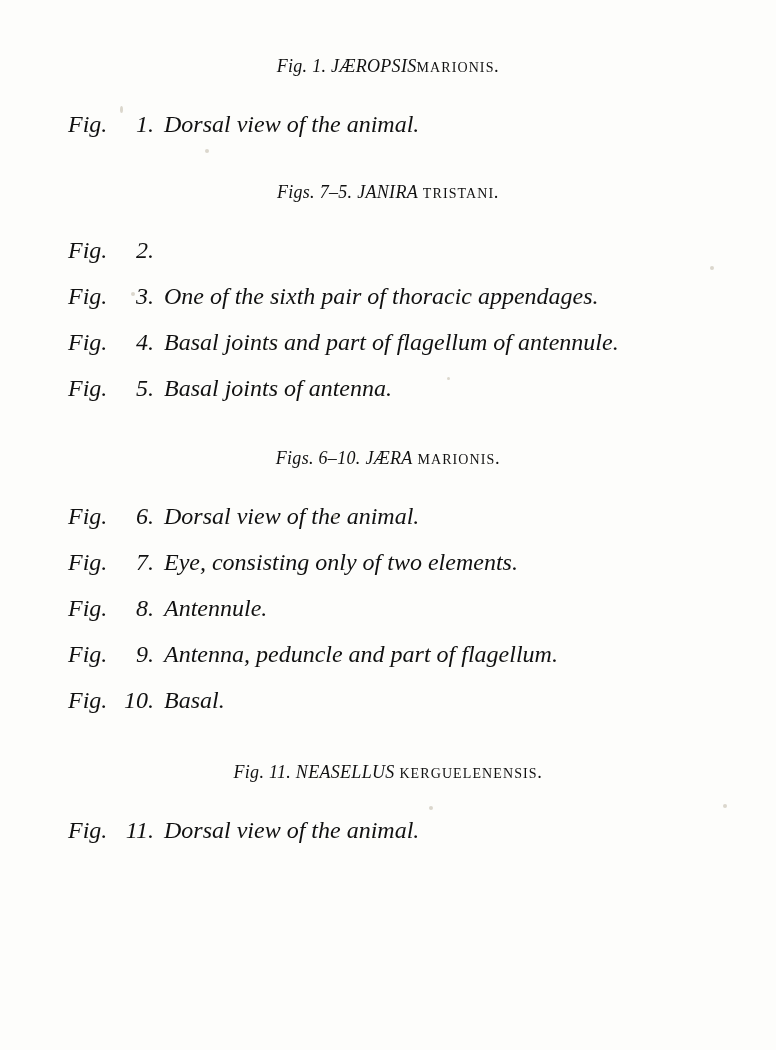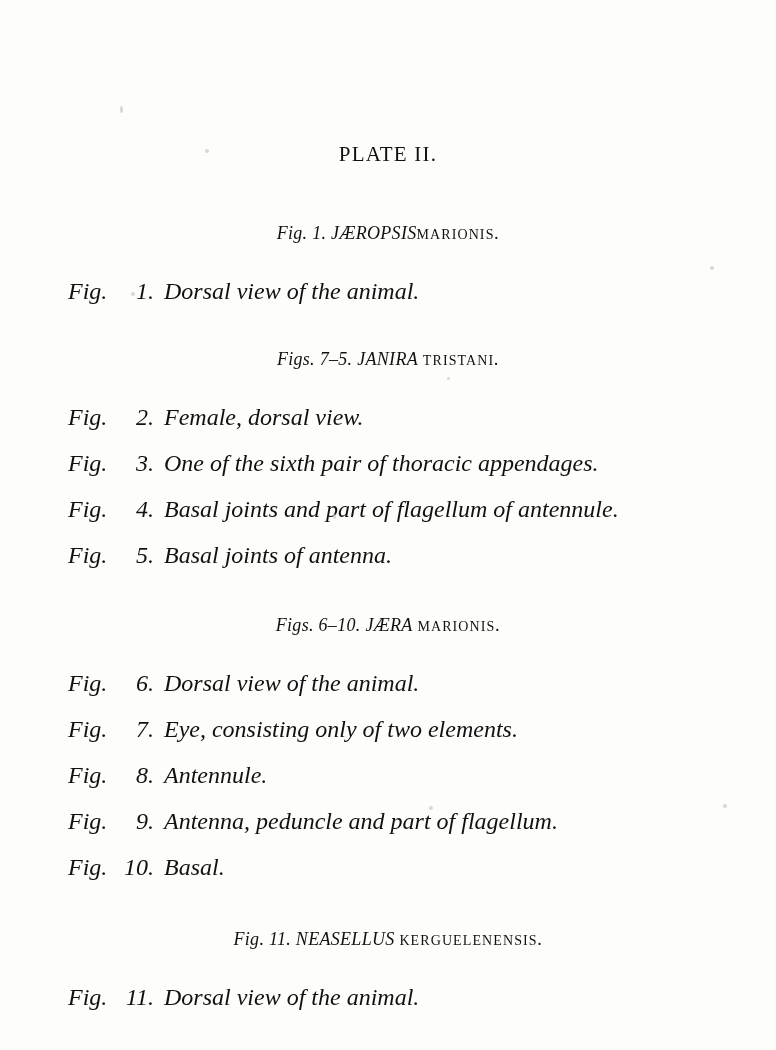--- a/index.html
+++ b/index.html
@@ -94,21 +94,20 @@
 
   <div class="speck" style="left:120px; top:106px; width:3px; height:7px;"></div>
   <div class="speck" style="left:205px; top:149px; width:4px; height:4px;"></div>
   <div class="speck" style="left:710px; top:266px; width:4px; height:4px;"></div>
   <div class="speck" style="left:131px; top:292px; width:4px; height:4px;"></div>
   <div class="speck" style="left:447px; top:377px; width:3px; height:3px;"></div>
   <div class="speck" style="left:333px; top:514px; width:3px; height:5px;"></div>
   <div class="speck" style="left:429px; top:806px; width:4px; height:4px;"></div>
   <div class="speck" style="left:723px; top:804px; width:4px; height:4px;"></div>
 
-  <div class="plate-title">PLATE II.</div>
 
   <div class="section sec-1">
     <div class="section-head sec-1-head">
       <span class="cap">Fig. 1.</span>
       <span class="cap">JÆROPSIS</span><span class="sc">MARIONIS</span><span class="cap">.</span>
     </div>
     <div class="entries">
       <div class="entry">
         <span class="lbl">Fig.</span>
         <span class="num">1.</span>
@@ -120,21 +119,20 @@
   <div class="section sec-2">
     <div class="section-head sec-2-head">
       <span class="cap">Figs. 7–5.</span>
       <span class="cap">JANIRA</span>
       <span class="sc">TRISTANI</span><span class="cap">.</span>
     </div>
     <div class="entries">
       <div class="entry">
         <span class="lbl">Fig.</span>
         <span class="num">2.</span>
-        <span class="txt">Female, dorsal view.</span>
       </div>
       <div class="entry">
         <span class="lbl">Fig.</span>
         <span class="num">3.</span>
         <span class="txt">One of the sixth pair of thoracic appendages.</span>
       </div>
       <div class="entry">
         <span class="lbl">Fig.</span>
         <span class="num">4.</span>
         <span class="txt">Basal joints and part of flagellum of antennule.</span>

